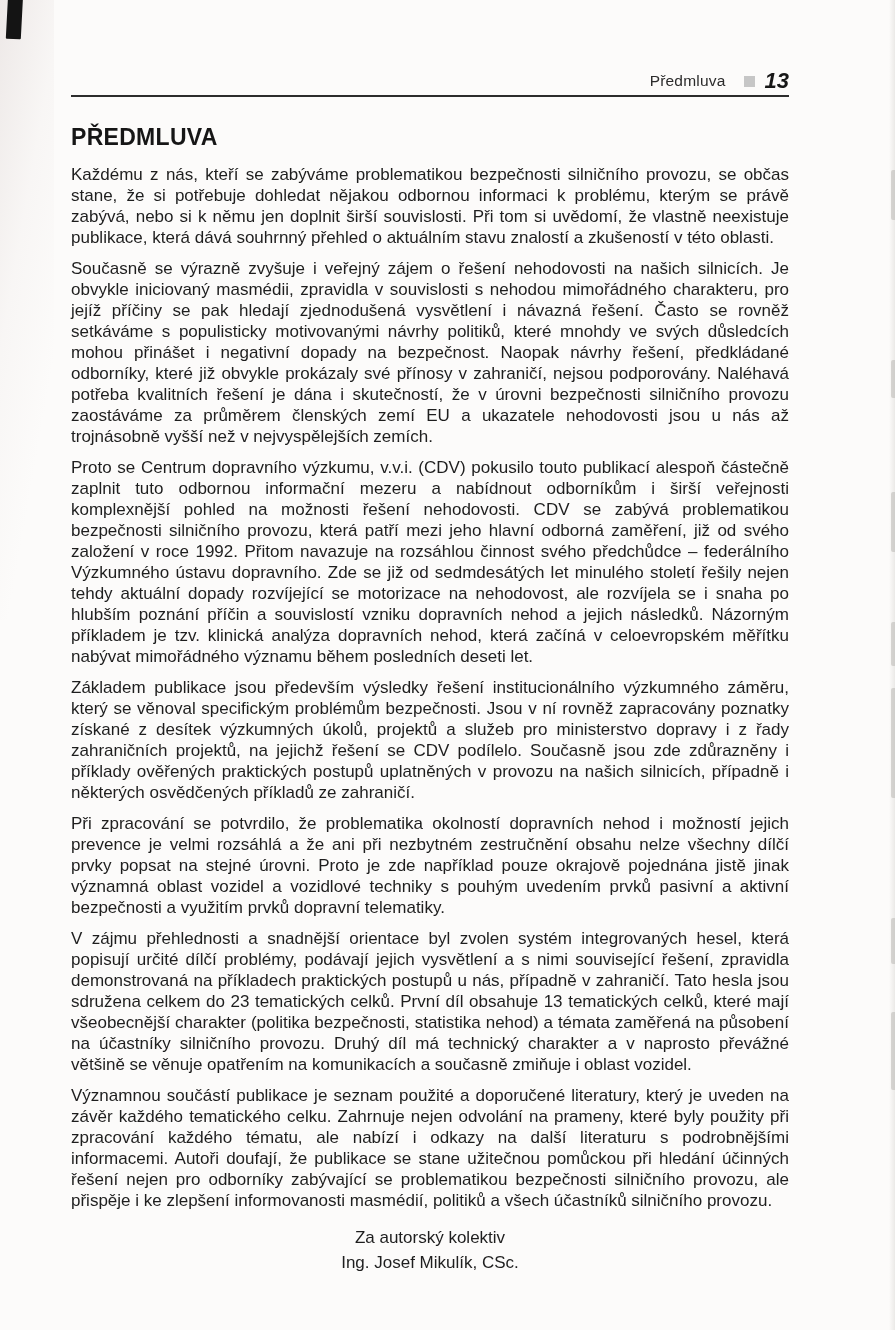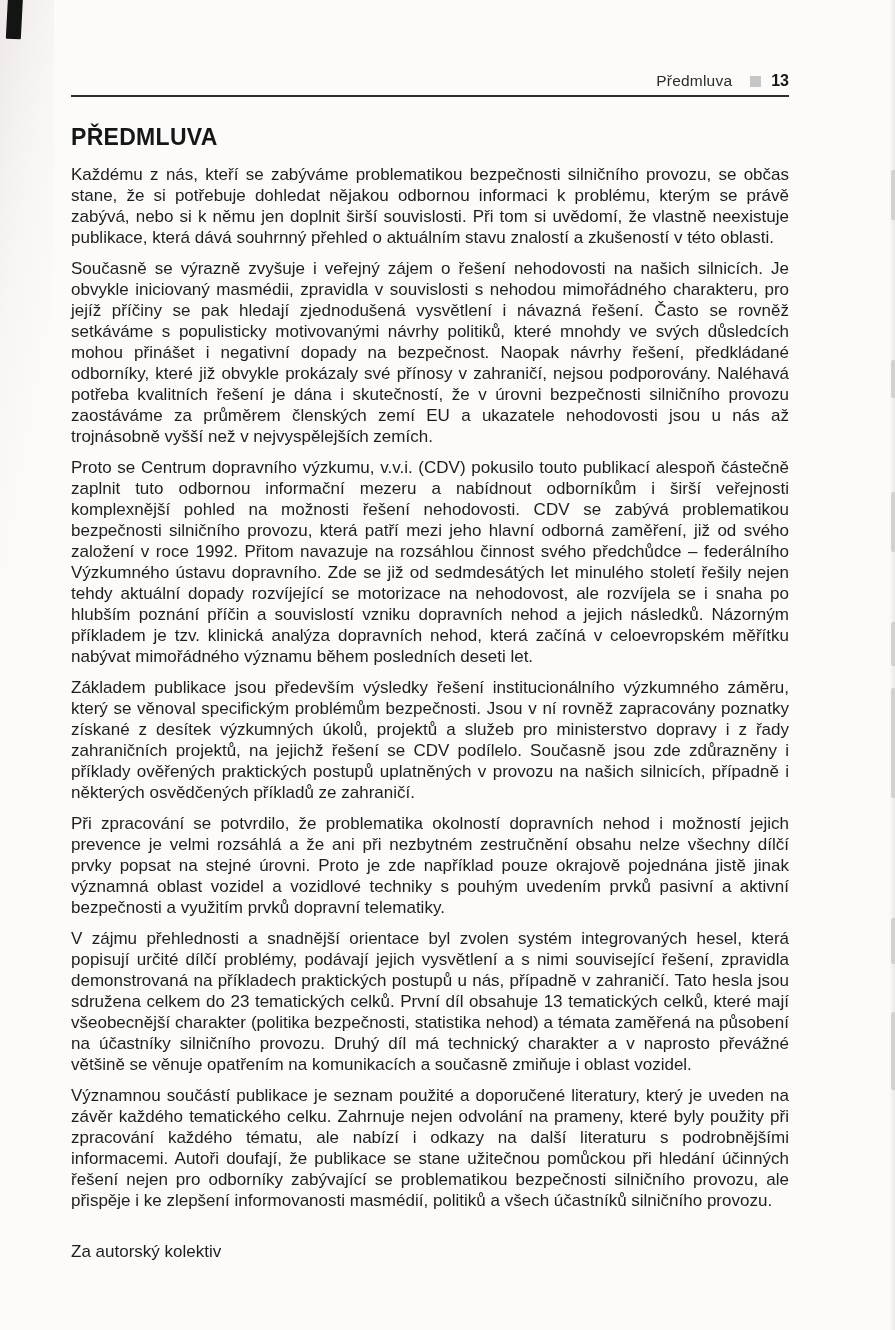--- a/index.html
+++ b/index.html
@@ -65,23 +65,24 @@
     color: #2b2b2b;
     letter-spacing: 0.2px;
   }
   .marker-square {
     width: 11px; height: 11px;
     background: #c6c6c6;
     margin: 0 10px 0 18px;
     display: inline-block;
   }
   .page-num {
-    font-size: 16px;
+    font-size: 22px;
     font-weight: bold;
     color: #171717;
+    font-style: italic;
   }
   .head-rule {
     height: 2.4px;
     background: #2c2c2c;
     width: 100%;
   }
   h1.page-title {
     margin: 27px 0 0 0;
     font-size: 23px;
     font-weight: bold;
@@ -90,22 +91,22 @@
   }
   p.body-par {
     margin: 10px 0 0 0;
     font-size: 17px;
     line-height: 21px;
     text-align: justify;
     color: #1e1e1e;
   }
   p.body-par.first { margin-top: 13px; }
   .signature {
-    margin-top: 28px;
-    text-align: left;
+    margin-top: 14px;
+    text-align: center;
     font-size: 17px;
     line-height: 25px;
     color: #1e1e1e;
   }
 </style>
 </head>
 <body>
 
 <div>
 
@@ -135,16 +136,17 @@
     <p class="body-par first">Každému z nás, kteří se zabýváme problematikou bezpečnosti silničního provozu, se občas stane, že si potřebuje dohledat nějakou odbornou informaci k problému, kterým se právě zabývá, nebo si k němu jen doplnit širší souvislosti. Při tom si uvědomí, že vlastně neexistuje publikace, která dává souhrnný přehled o aktuálním stavu znalostí a zkušeností v této oblasti.</p>
     <p class="body-par">Současně se výrazně zvyšuje i veřejný zájem o řešení nehodovosti na našich silnicích. Je obvykle iniciovaný masmédii, zpravidla v souvislosti s nehodou mimořádného charakteru, pro jejíž příčiny se pak hledají zjednodušená vysvětlení i návazná řešení. Často se rovněž setkáváme s populisticky motivovanými návrhy politiků, které mnohdy ve svých důsledcích mohou přinášet i negativní dopady na bezpečnost. Naopak návrhy řešení, předkládané odborníky, které již obvykle prokázaly své přínosy v zahraničí, nejsou podporovány. Naléhavá potřeba kvalitních řešení je dána i skutečností, že v úrovni bezpečnosti silničního provozu zaostáváme za průměrem členských zemí EU a ukazatele nehodovosti jsou u nás až trojnásobně vyšší než v nejvyspělejších zemích.</p>
     <p class="body-par">Proto se Centrum dopravního výzkumu, v.v.i. (CDV) pokusilo touto publikací alespoň částečně zaplnit tuto odbornou informační mezeru a nabídnout odborníkům i širší veřejnosti komplexnější pohled na možnosti řešení nehodovosti. CDV se zabývá problematikou bezpečnosti silničního provozu, která patří mezi jeho hlavní odborná zaměření, již od svého založení v roce 1992. Přitom navazuje na rozsáhlou činnost svého předchůdce – federálního Výzkumného ústavu dopravního. Zde se již od sedmdesátých let minulého století řešily nejen tehdy aktuální dopady rozvíjející se motorizace na nehodovost, ale rozvíjela se i snaha po hlubším poznání příčin a souvislostí vzniku dopravních nehod a jejich následků. Názorným příkladem je tzv. klinická analýza dopravních nehod, která začíná v celoevropském měřítku nabývat mimořádného významu během posledních deseti let.</p>
     <p class="body-par">Základem publikace jsou především výsledky řešení institucionálního výzkumného záměru, který se věnoval specifickým problémům bezpečnosti. Jsou v ní rovněž zapracovány poznatky získané z desítek výzkumných úkolů, projektů a služeb pro ministerstvo dopravy i z řady zahraničních projektů, na jejichž řešení se CDV podílelo. Současně jsou zde zdůrazněny i příklady ověřených praktických postupů uplatněných v provozu na našich silnicích, případně i některých osvědčených příkladů ze zahraničí.</p>
     <p class="body-par">Při zpracování se potvrdilo, že problematika okolností dopravních nehod i možností jejich prevence je velmi rozsáhlá a že ani při nezbytném zestručnění obsahu nelze všechny dílčí prvky popsat na stejné úrovni. Proto je zde například pouze okrajově pojednána jistě jinak významná oblast vozidel a vozidlové techniky s pouhým uvedením prvků pasivní a aktivní bezpečnosti a využitím prvků dopravní telematiky.</p>
     <p class="body-par">V zájmu přehlednosti a snadnější orientace byl zvolen systém integrovaných hesel, která popisují určité dílčí problémy, podávají jejich vysvětlení a s nimi související řešení, zpravidla demonstrovaná na příkladech praktických postupů u nás, případně v zahraničí. Tato hesla jsou sdružena celkem do 23 tematických celků. První díl obsahuje 13 tematických celků, které mají všeobecnější charakter (politika bezpečnosti, statistika nehod) a témata zaměřená na působení na účastníky silničního provozu. Druhý díl má technický charakter a v naprosto převážné většině se věnuje opatřením na komunikacích a současně zmiňuje i oblast vozidel.</p>
     <p class="body-par">Významnou součástí publikace je seznam použité a doporučené literatury, který je uveden na závěr každého tematického celku. Zahrnuje nejen odvolání na prameny, které byly použity při zpracování každého tématu, ale nabízí i odkazy na další literaturu s podrobnějšími informacemi. Autoři doufají, že publikace se stane užitečnou pomůckou při hledání účinných řešení nejen pro odborníky zabývající se problematikou bezpečnosti silničního provozu, ale přispěje i ke zlepšení informovanosti masmédií, politiků a všech účastníků silničního provozu.</p>
 
     <div class="signature">
       <div>Za autorský kolektiv</div>
+      <div>Ing. Josef Mikulík, CSc.</div>
     </div>
 
   </div>
 </div>
 
 </body></html>

